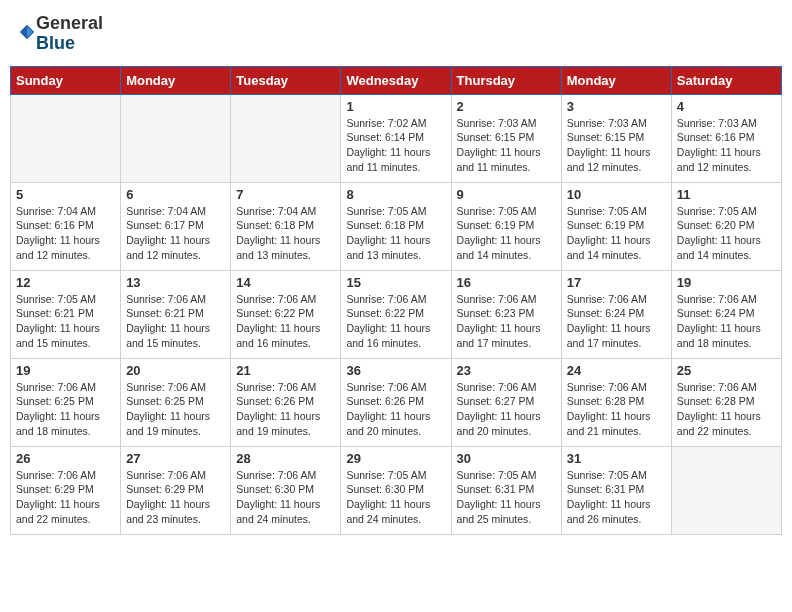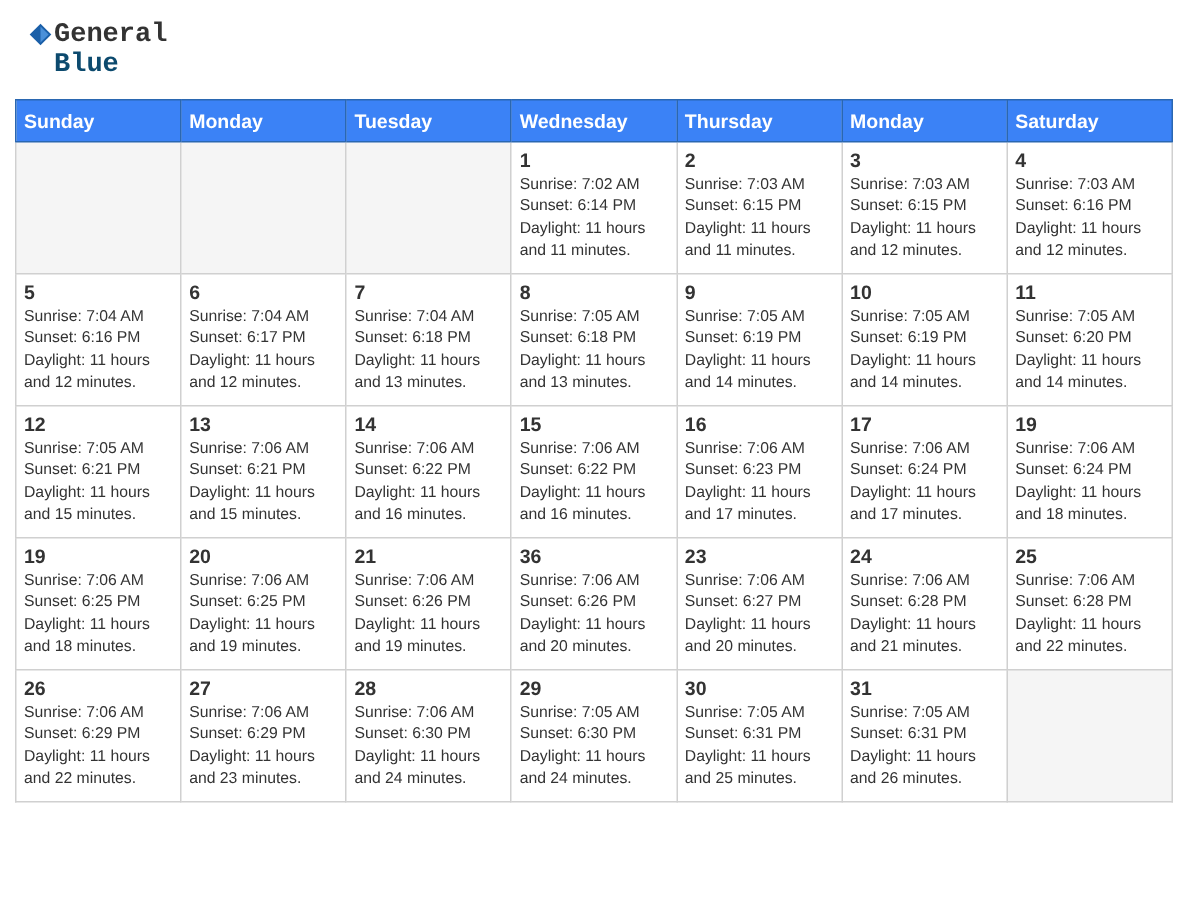--- a/index.html
+++ b/index.html
@@ -12,22 +12,21 @@
     }
     .header {
       display: flex;
       justify-content: space-between;
       align-items: flex-start;
       margin-bottom: 8px;
       padding: 4px 6px;
     }
     .logo {
       display: flex;
-      align-items: flex-start;
-      font-family: Liberation Mono, monospace;
+      align-items: center;
     }
     .logo-text {
       font-size: 18px;
       font-weight: bold;
       line-height: 1.1;
     }
     .logo-general { color: #333; }
     .logo-blue { color: #0c4a6e; }
     .logo-icon {
       width: 18px;
@@ -44,21 +43,21 @@
     .location {
       font-size: 15px;
       color: #555;
     }
     .calendar {
       width: 100%;
       border-collapse: collapse;
       border: 1px solid #ccc;
     }
     .calendar th {
-      background-color: #3b82f6;
+      background-color: #b91c1c;
       color: white;
       text-align: left;
       padding: 6px 5px;
       font-size: 13px;
       border: 1px solid #2a67b1;
     }
     .calendar td {
       vertical-align: top;
       border: 1px solid #d0d0d0;
       padding: 4px 5px;

